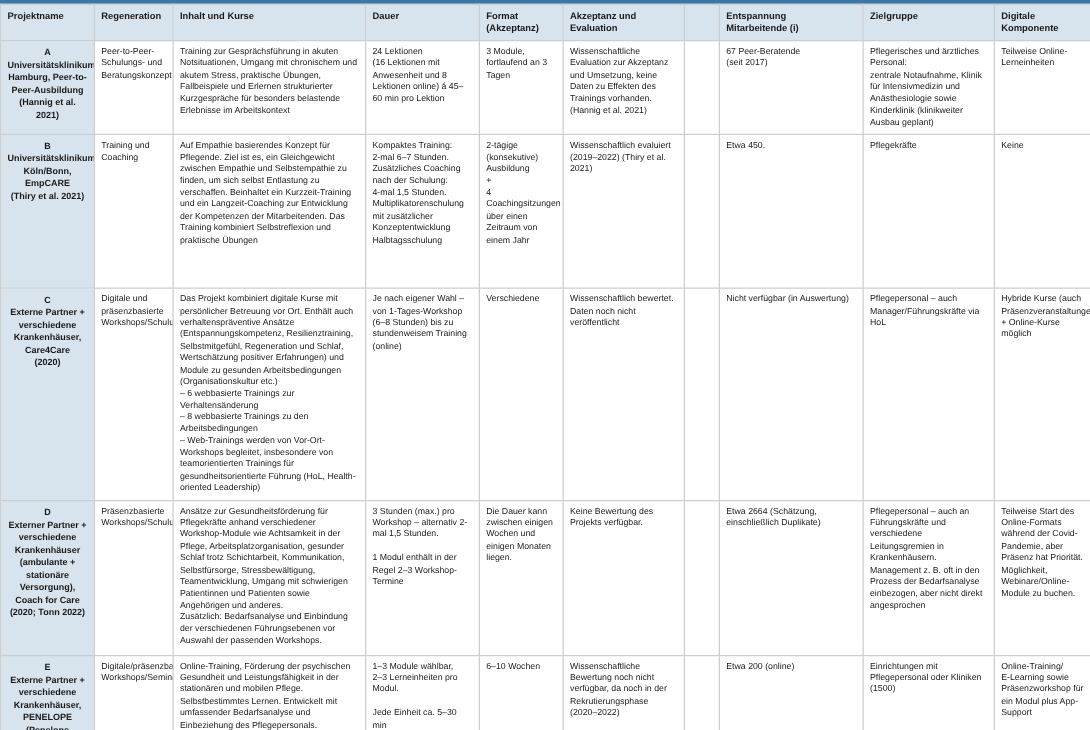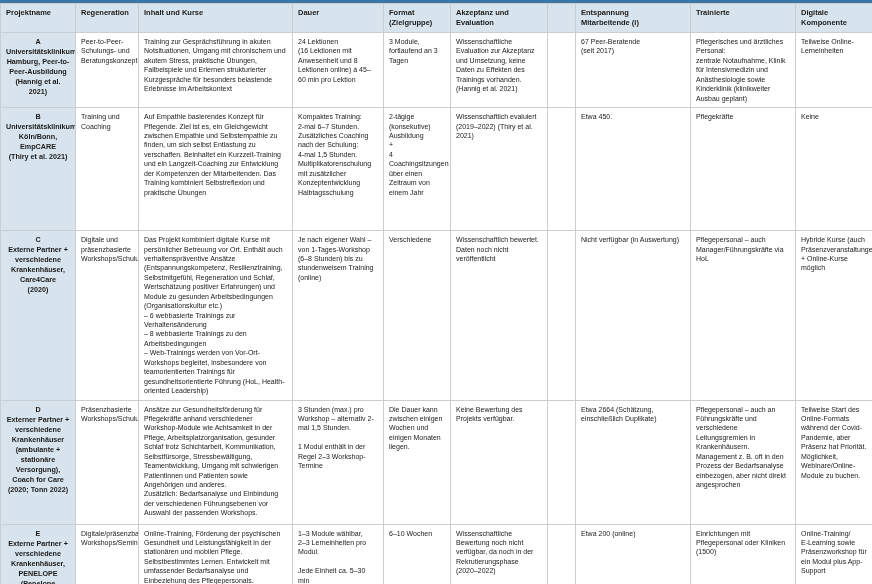--- a/index.html
+++ b/index.html
@@ -80,27 +80,27 @@
         <col class="c9">
         <col class="c10">
     </colgroup>
     <thead>
       <tr>
         <th>Projektname</th>
         <th>Regeneration</th>
         <th>Inhalt und Kurse</th>
         <th>Dauer</th>
         <th>Format
-(Zielgruppe)</th>
+(Akzeptanz)</th>
         <th>Akzeptanz und
 Evaluation</th>
         <th></th>
         <th>Entspannung
 Mitarbeitende (i)</th>
-        <th>Trainierte</th>
+        <th>Zielgruppe</th>
         <th>Digitale
 Komponente</th>
       </tr>
     </thead>
     <tbody>
       <tr class="row-a">
         <td class="name-cell">A
 Universitätsklinikum Hamburg, Peer-to-Peer-Ausbildung (Hannig et al. 2021)</td>
         <td>Peer-to-Peer-Schulungs- und Beratungskonzept</td>
         <td>Training zur Gesprächsführung in akuten Notsituationen, Umgang mit chronischem und akutem Stress, praktische Übungen, Fallbeispiele und Erlernen strukturierter Kurzgespräche für besonders belastende Erlebnisse im Arbeitskontext</td>

